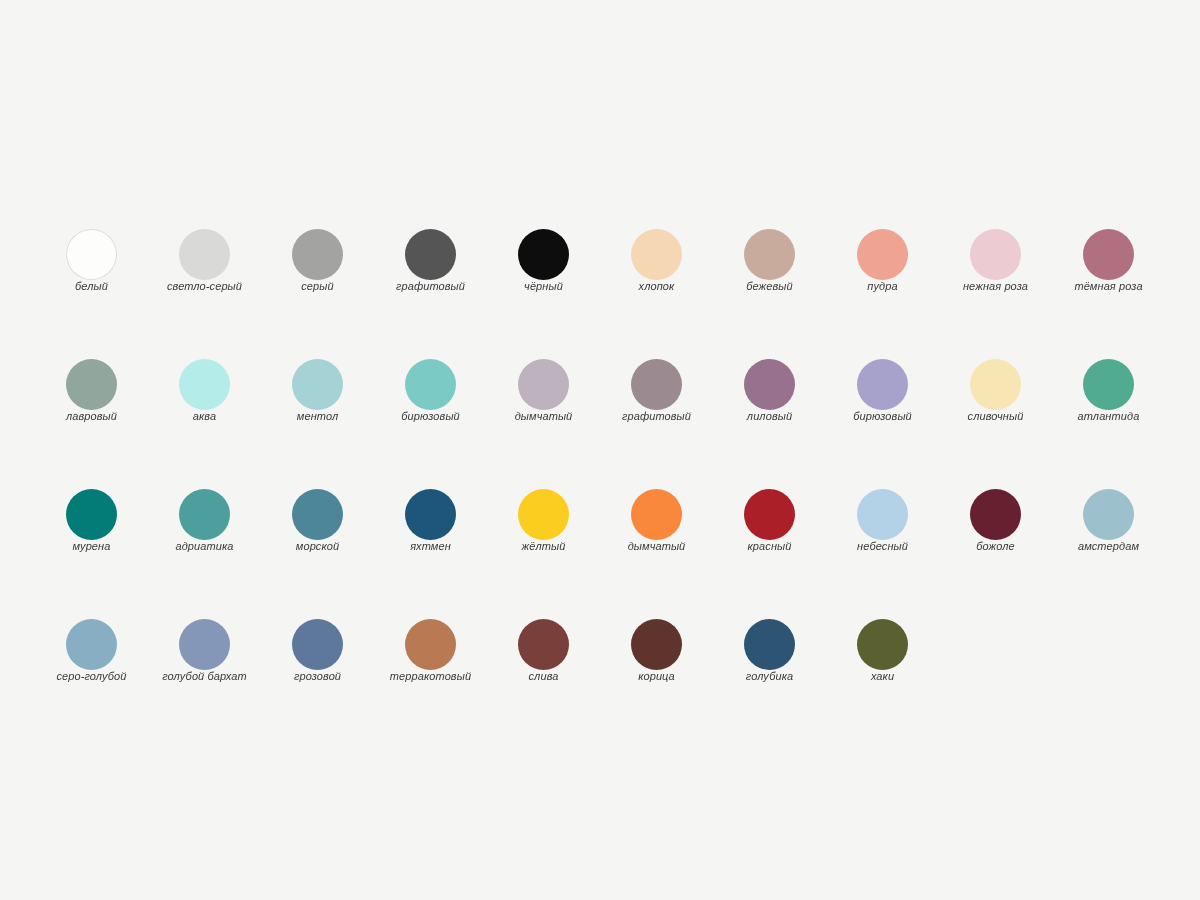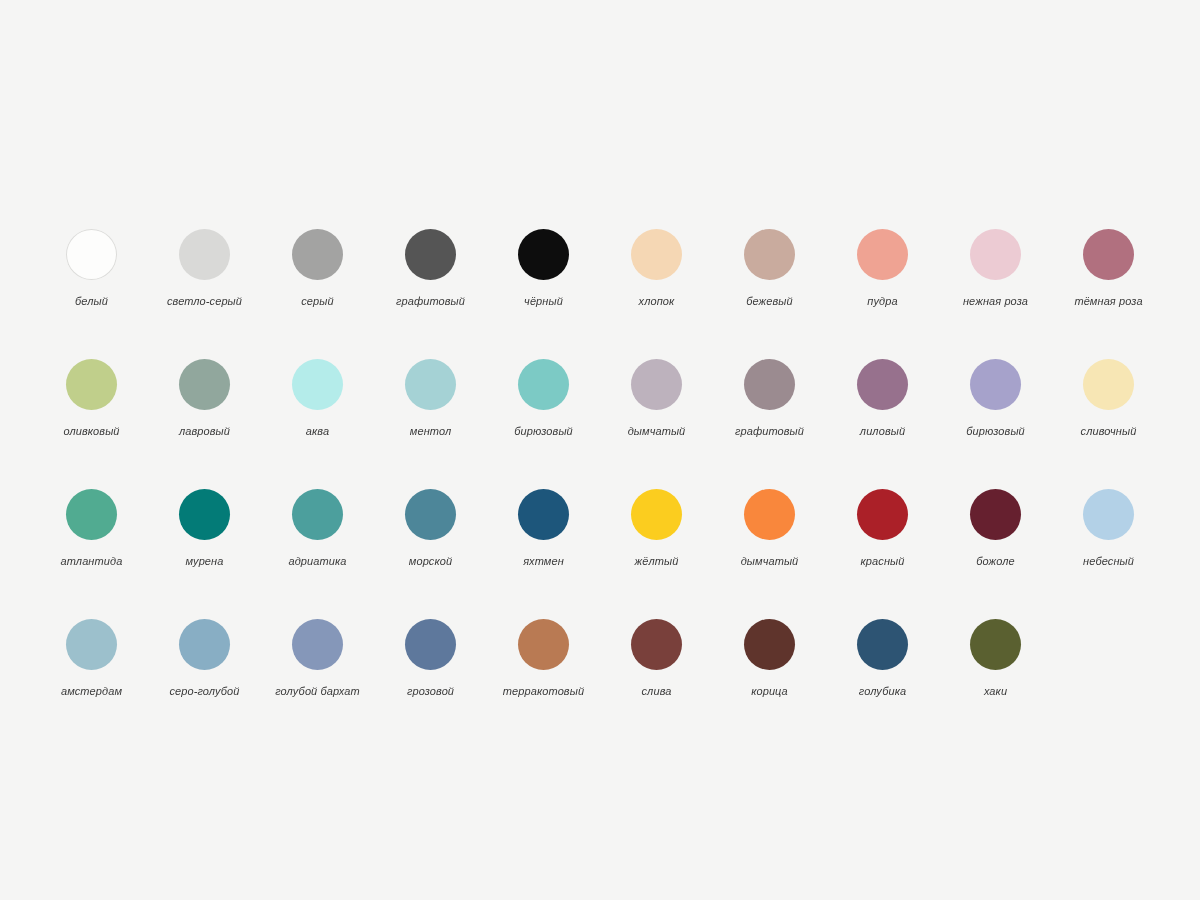--- a/index.html
+++ b/index.html
@@ -41,21 +41,20 @@
     width: 51px;
     height: 51px;
     border-radius: 50%;
     margin-top: 14px;
     flex: 0 0 auto;
   }
   .swatch-dot.outlined {
     box-shadow: inset 0 0 0 1px #dcdcda;
   }
   .swatch-label {
-    margin-top: 15px;
     font-size: 11px;
     font-style: italic;
     color: #3a3a3a;
     text-align: center;
     line-height: 13px;
     letter-spacing: 0.1px;
     white-space: nowrap;
   }
 </style>
 </head>
@@ -97,24 +96,20 @@
       </div>
       <div class="swatch">
         <div class="swatch-dot" style="background: rgb(236, 203, 211);"></div>
         <div class="swatch-label">нежная роза</div>
       </div>
       <div class="swatch">
         <div class="swatch-dot" style="background: rgb(177, 112, 127);"></div>
         <div class="swatch-label">тёмная роза</div>
       </div>
       <div class="swatch">
-        <div class="swatch-dot" style="background: rgb(192, 207, 139);"></div>
-        <div class="swatch-label">оливковый</div>
-      </div>
-      <div class="swatch">
         <div class="swatch-dot" style="background: rgb(145, 167, 157);"></div>
         <div class="swatch-label">лавровый</div>
       </div>
       <div class="swatch">
         <div class="swatch-dot" style="background: rgb(180, 236, 234);"></div>
         <div class="swatch-label">аква</div>
       </div>
       <div class="swatch">
         <div class="swatch-dot" style="background: rgb(165, 210, 213);"></div>
         <div class="swatch-label">ментол</div>
@@ -169,26 +164,26 @@
       </div>
       <div class="swatch">
         <div class="swatch-dot" style="background: rgb(249, 135, 60);"></div>
         <div class="swatch-label">дымчатый</div>
       </div>
       <div class="swatch">
         <div class="swatch-dot" style="background: rgb(171, 32, 40);"></div>
         <div class="swatch-label">красный</div>
       </div>
       <div class="swatch">
+        <div class="swatch-dot" style="background: rgb(179, 209, 231);"></div>
+        <div class="swatch-label">небесный</div>
+      </div>
+      <div class="swatch">
         <div class="swatch-dot" style="background: rgb(102, 32, 47);"></div>
         <div class="swatch-label">божоле</div>
-      </div>
-      <div class="swatch">
-        <div class="swatch-dot" style="background: rgb(179, 209, 231);"></div>
-        <div class="swatch-label">небесный</div>
       </div>
       <div class="swatch">
         <div class="swatch-dot" style="background: rgb(156, 192, 204);"></div>
         <div class="swatch-label">амстердам</div>
       </div>
       <div class="swatch">
         <div class="swatch-dot" style="background: rgb(136, 174, 196);"></div>
         <div class="swatch-label">серо-голубой</div>
       </div>
       <div class="swatch">

